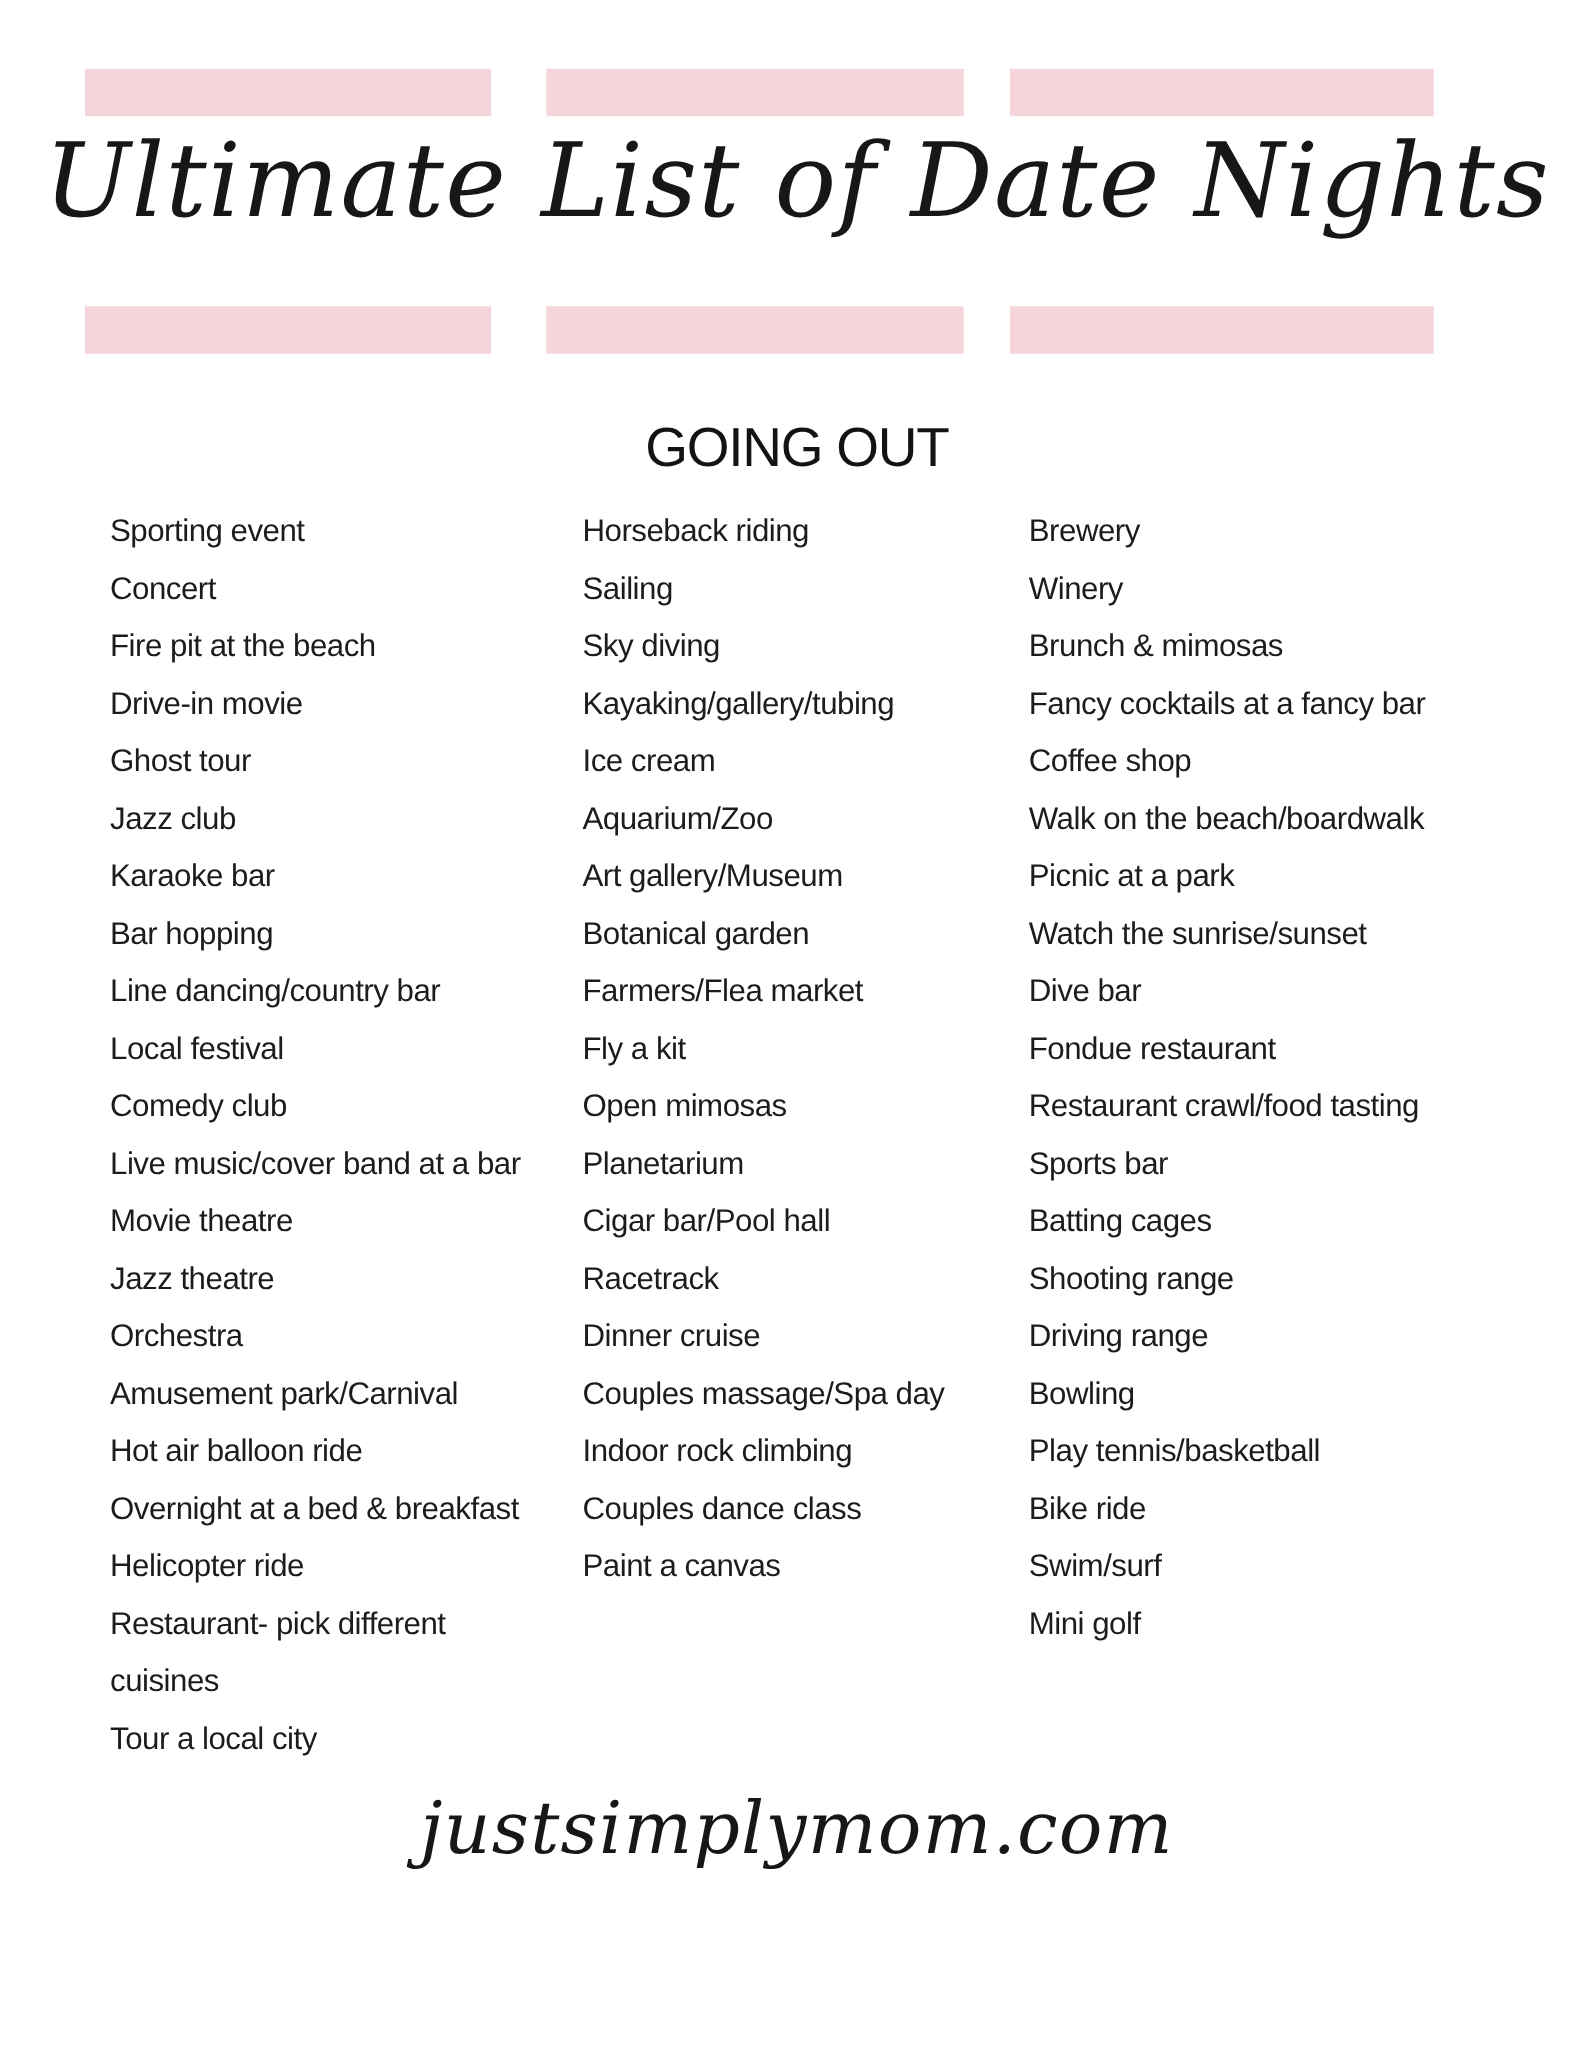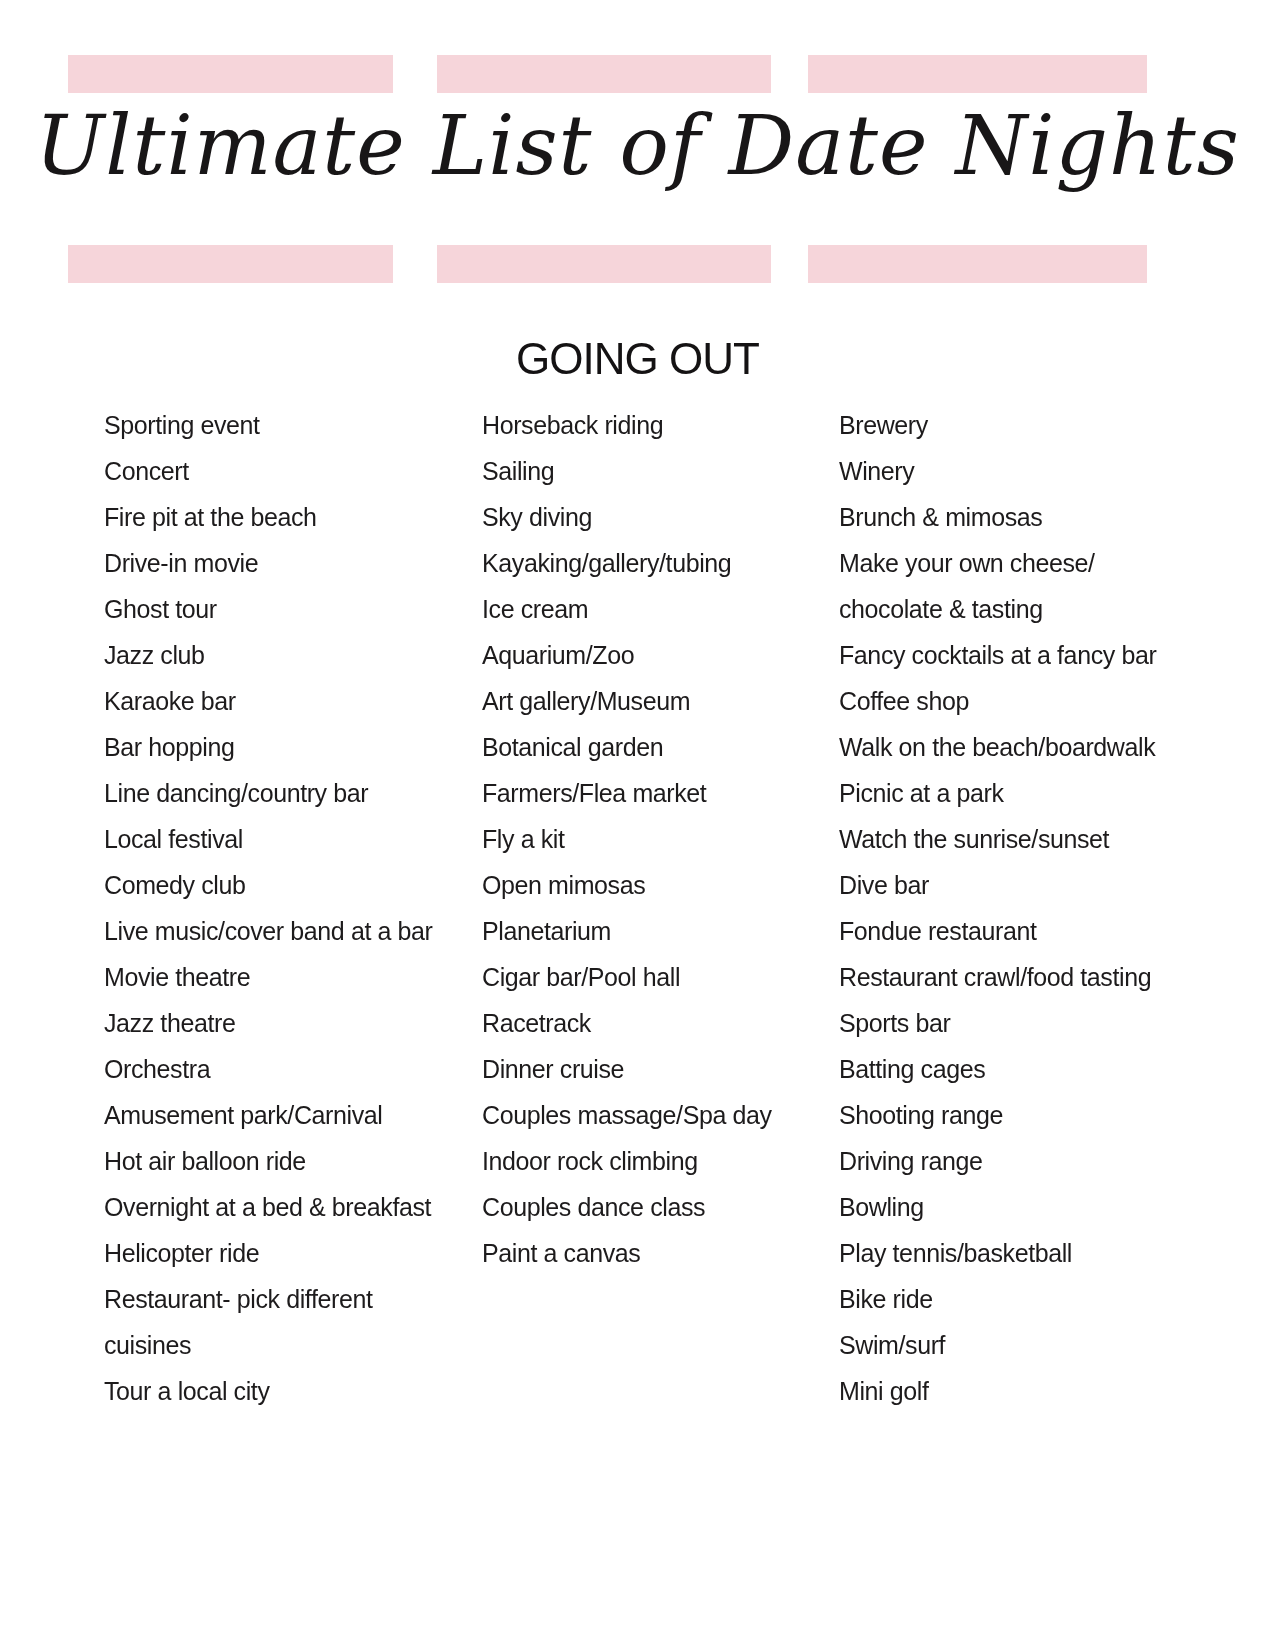--- a/index.html
+++ b/index.html
@@ -34,21 +34,21 @@
   .heading{
     position:absolute;top:316px;left:0;right:0;
     text-align:center;
     font-size:44px;
     letter-spacing:-1px;
     color:#141213;
     margin-top:18px;
   }
   
   .columns{
-    position:absolute;top:402px;left:104px;
+    position:absolute;top:402px;left:88px;
     display:grid;
     grid-template-columns:378px 357px 340px;
   }
   .item{
     font-size:25px;
     line-height:46px;
     letter-spacing:-0.4px;
     white-space:pre;
     color:#1d1b1c;
   }
@@ -128,36 +128,35 @@
         <div class="item">Dinner cruise</div>
         <div class="item">Couples massage/Spa day</div>
         <div class="item">Indoor rock climbing</div>
         <div class="item">Couples dance class</div>
         <div class="item">Paint a canvas</div>
       </div>
     <div class="col">
         <div class="item">Brewery</div>
         <div class="item">Winery</div>
         <div class="item">Brunch &amp; mimosas</div>
-        <div class="item">Make your own cheese/
-chocolate &amp; tasting</div>
         <div class="item">Fancy cocktails at a fancy bar</div>
         <div class="item">Coffee shop</div>
         <div class="item">Walk on the beach/boardwalk</div>
         <div class="item">Picnic at a park</div>
         <div class="item">Watch the sunrise/sunset</div>
         <div class="item">Dive bar</div>
         <div class="item">Fondue restaurant</div>
         <div class="item">Restaurant crawl/food tasting</div>
         <div class="item">Sports bar</div>
         <div class="item">Batting cages</div>
         <div class="item">Shooting range</div>
         <div class="item">Driving range</div>
         <div class="item">Bowling</div>
         <div class="item">Play tennis/basketball</div>
         <div class="item">Bike ride</div>
         <div class="item">Swim/surf</div>
         <div class="item">Mini golf</div>
       </div>
   </div>
 
+  <div class="footer">justsimplymom.com</div>
 
 </div>
 
 </body></html>

